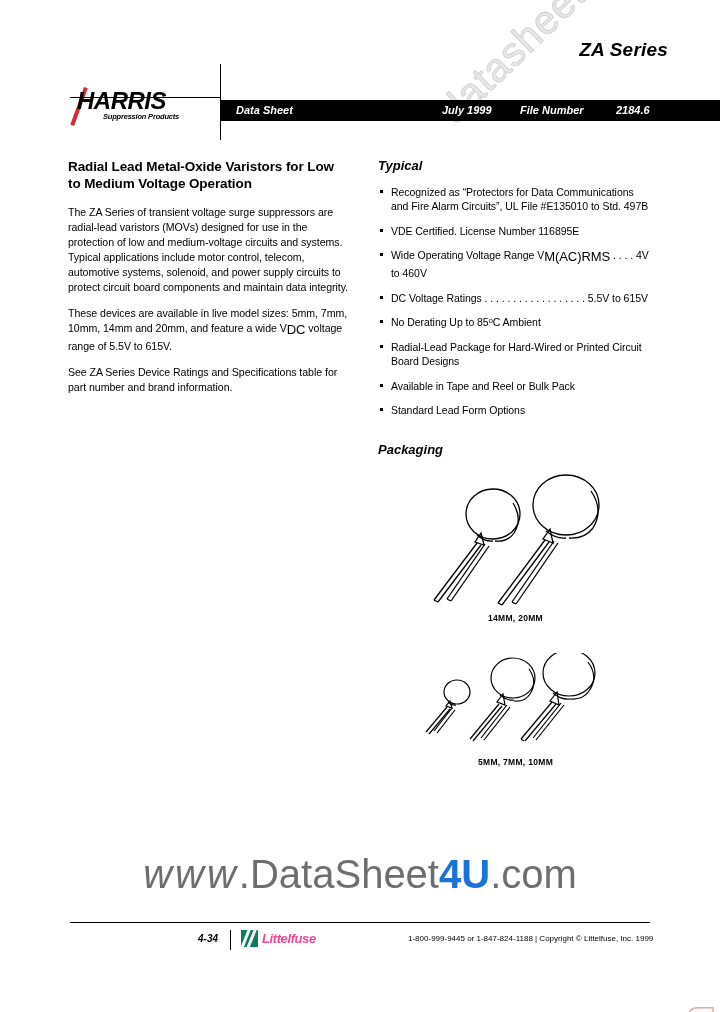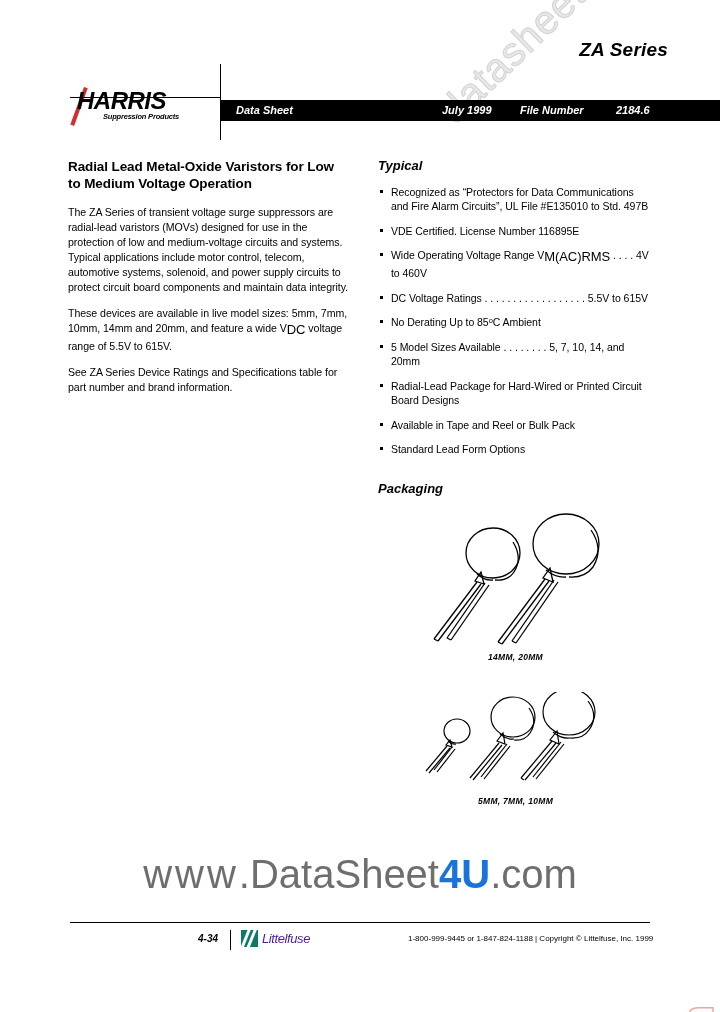--- a/index.html
+++ b/index.html
@@ -52,21 +52,21 @@
     left:0; right:0; top:852px;
     text-align:center;
     font-size:40px;
     font-weight:400;
     color:#6e6e6e;
     letter-spacing:0px;
     z-index:3;
     pointer-events:none;
   }
   .wm-center .blue { color:#1b72d8; font-weight:700; }
-  .wm-center .w { letter-spacing:3px; }
+  .wm-center .w { letter-spacing:3px;font-style:italic; }
 
   
   .hdr-series {
     position:absolute; right:52px; top:39px;
     font-size:19px; font-style:italic; font-weight:700;
     letter-spacing:.2px;
     z-index:5;
   }
   .logo-wrap { position:absolute; left:77px; top:56px; width:140px; z-index:5; }
   .logo-harris {
@@ -143,21 +143,21 @@
   }
   ul.feat li:before {
     content:"";
     position:absolute; left:2px; top:5px;
     width:3px; height:3px; background:#000;
   }
   sub { font-size:13px; vertical-align:-2px; }
   sup { font-size:7.5px; vertical-align:3px; }
 
   
-  .fig { position:relative; width:275px;font-style:italic; }
+  .fig { position:relative; width:275px; }
   .fig svg { display:block; margin:0 auto; }
   .fig-cap {
     text-align:center;
     font-size:8.5px;
     font-weight:700;
     margin-top:4px;
     letter-spacing:.3px;
   }
   .fig-a { margin-top:8px; }
   .fig-b { margin-top:30px; }
@@ -185,22 +185,22 @@
   }
   .lf-mark:before {
     content:""; position:absolute; left:3px; top:-3px;
     width:3px; height:24px; background:#fff; transform:rotate(22deg);
   }
   .lf-mark:after {
     content:""; position:absolute; left:9px; top:-3px;
     width:3px; height:24px; background:#fff; transform:rotate(22deg);
   }
   .lf-name {
-    font-size:13px; font-weight:400; font-style:italic;
-    color:#4c1d95; letter-spacing:-0.4px;
+    font-size:13px; font-weight:700; font-style:italic;
+    color:#ec4899; letter-spacing:-0.4px;
   }
   .ftr-copy {
     position:absolute; left:330px; top:4px;
     font-size:8px; white-space:nowrap;
   }
 </style>
 </head>
 <body>
 
 <div class="page">
@@ -236,21 +236,20 @@
 
   <div class="col-right">
     <h2 class="sec">Typical</h2>
 
     <ul class="feat">
       <li><span>Recognized as “Protectors for Data Communications and Fire Alarm Circuits”, UL File #E135010 to Std. 497B</span></li>
       <li><span>VDE Certified. License Number 116895E</span></li>
       <li><span>Wide Operating Voltage Range V</span><sub>M(AC)RMS</sub><span> . . . .  4V to 460V</span></li>
       <li><span>DC Voltage Ratings . . . . . . . . . . . . . . . . . .  5.5V to 615V</span></li>
       <li><span>No Derating Up to 85</span><sup>o</sup><span>C Ambient</span></li>
-      <li><span>5 Model Sizes Available . . . . . . . .  5, 7, 10, 14, and 20mm</span></li>
       <li><span>Radial-Lead Package for Hard-Wired or Printed Circuit Board Designs</span></li>
       <li><span>Available in Tape and Reel or Bulk Pack</span></li>
       <li><span>Standard Lead Form Options</span></li>
     </ul>
 
     <h2 class="sec pack">Packaging</h2>
 
     <div class="fig fig-a">
       <svg width="230" height="140" viewBox="0 0 230 140">
         <g fill="none" stroke="#000" stroke-width="1.3">

